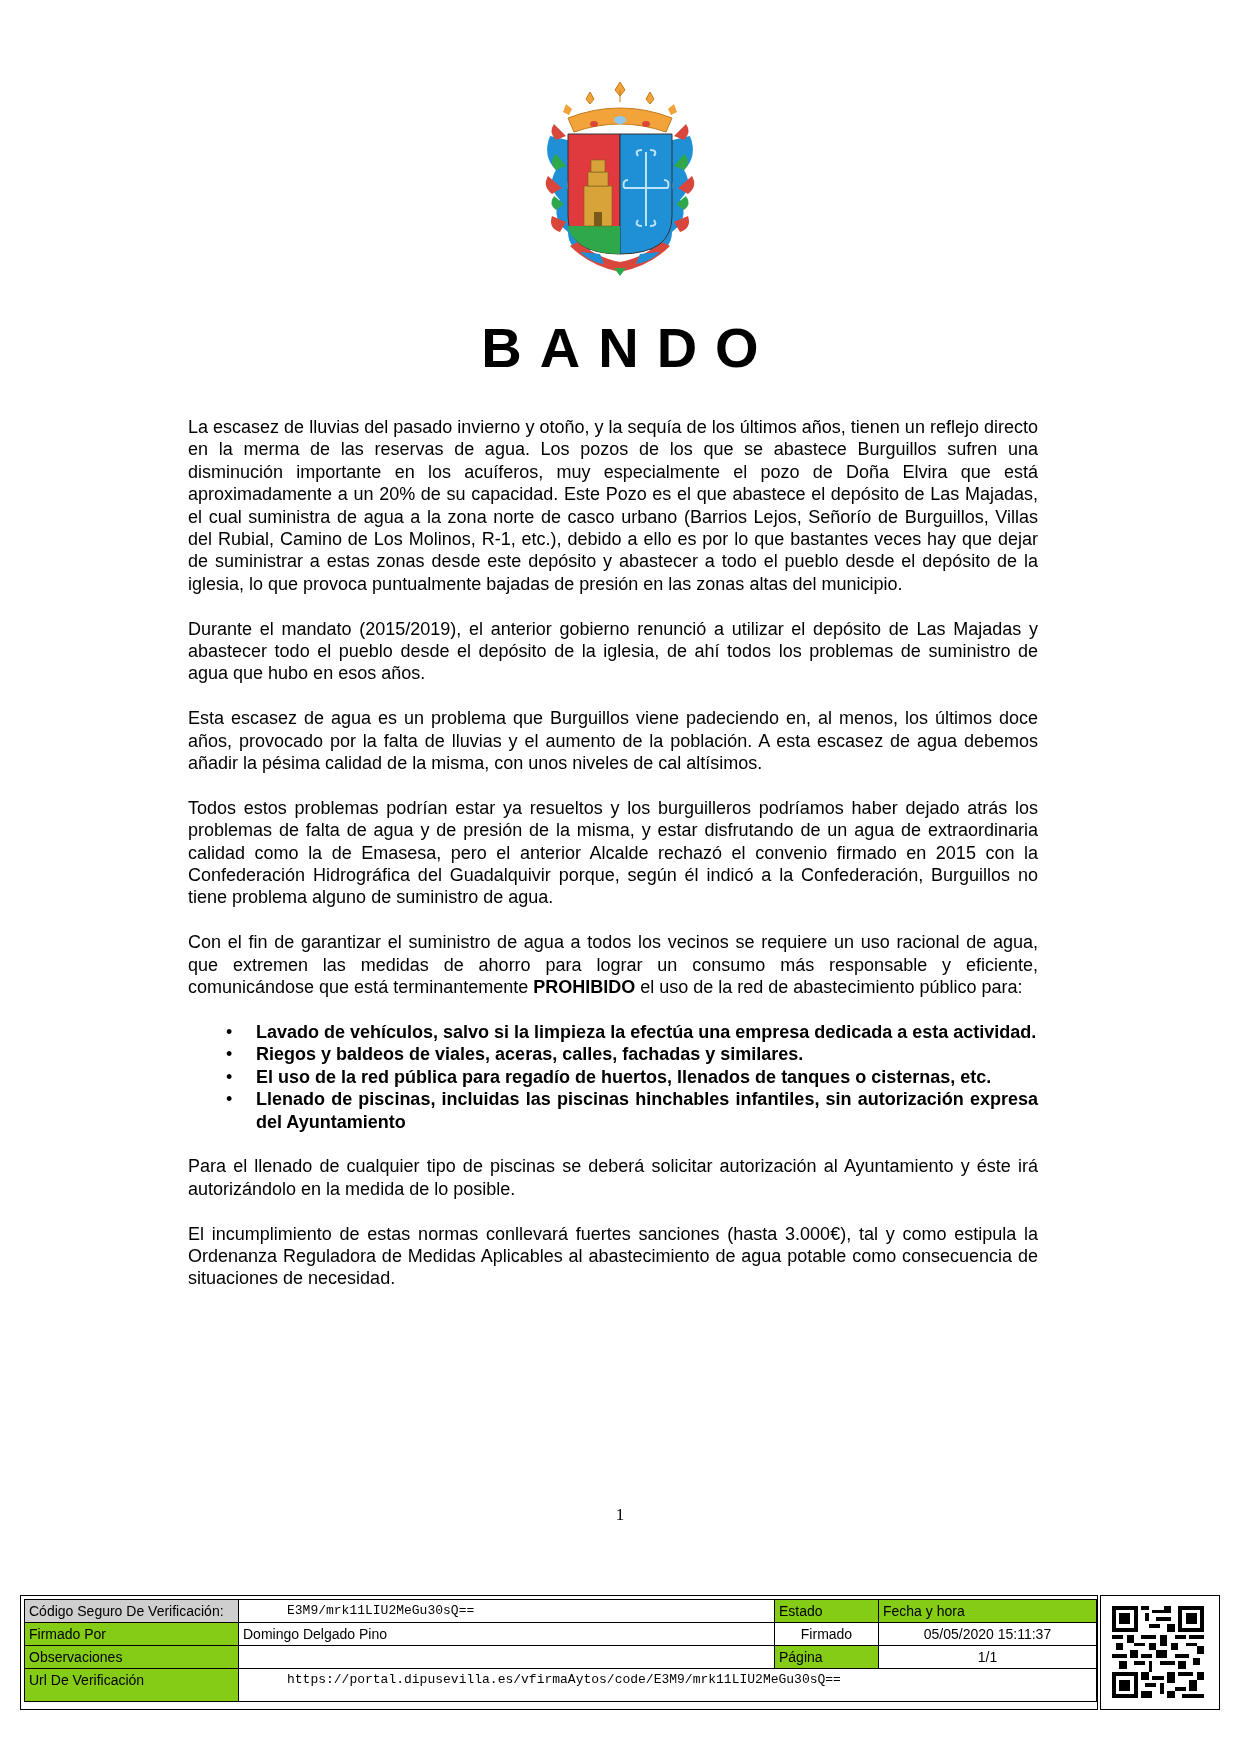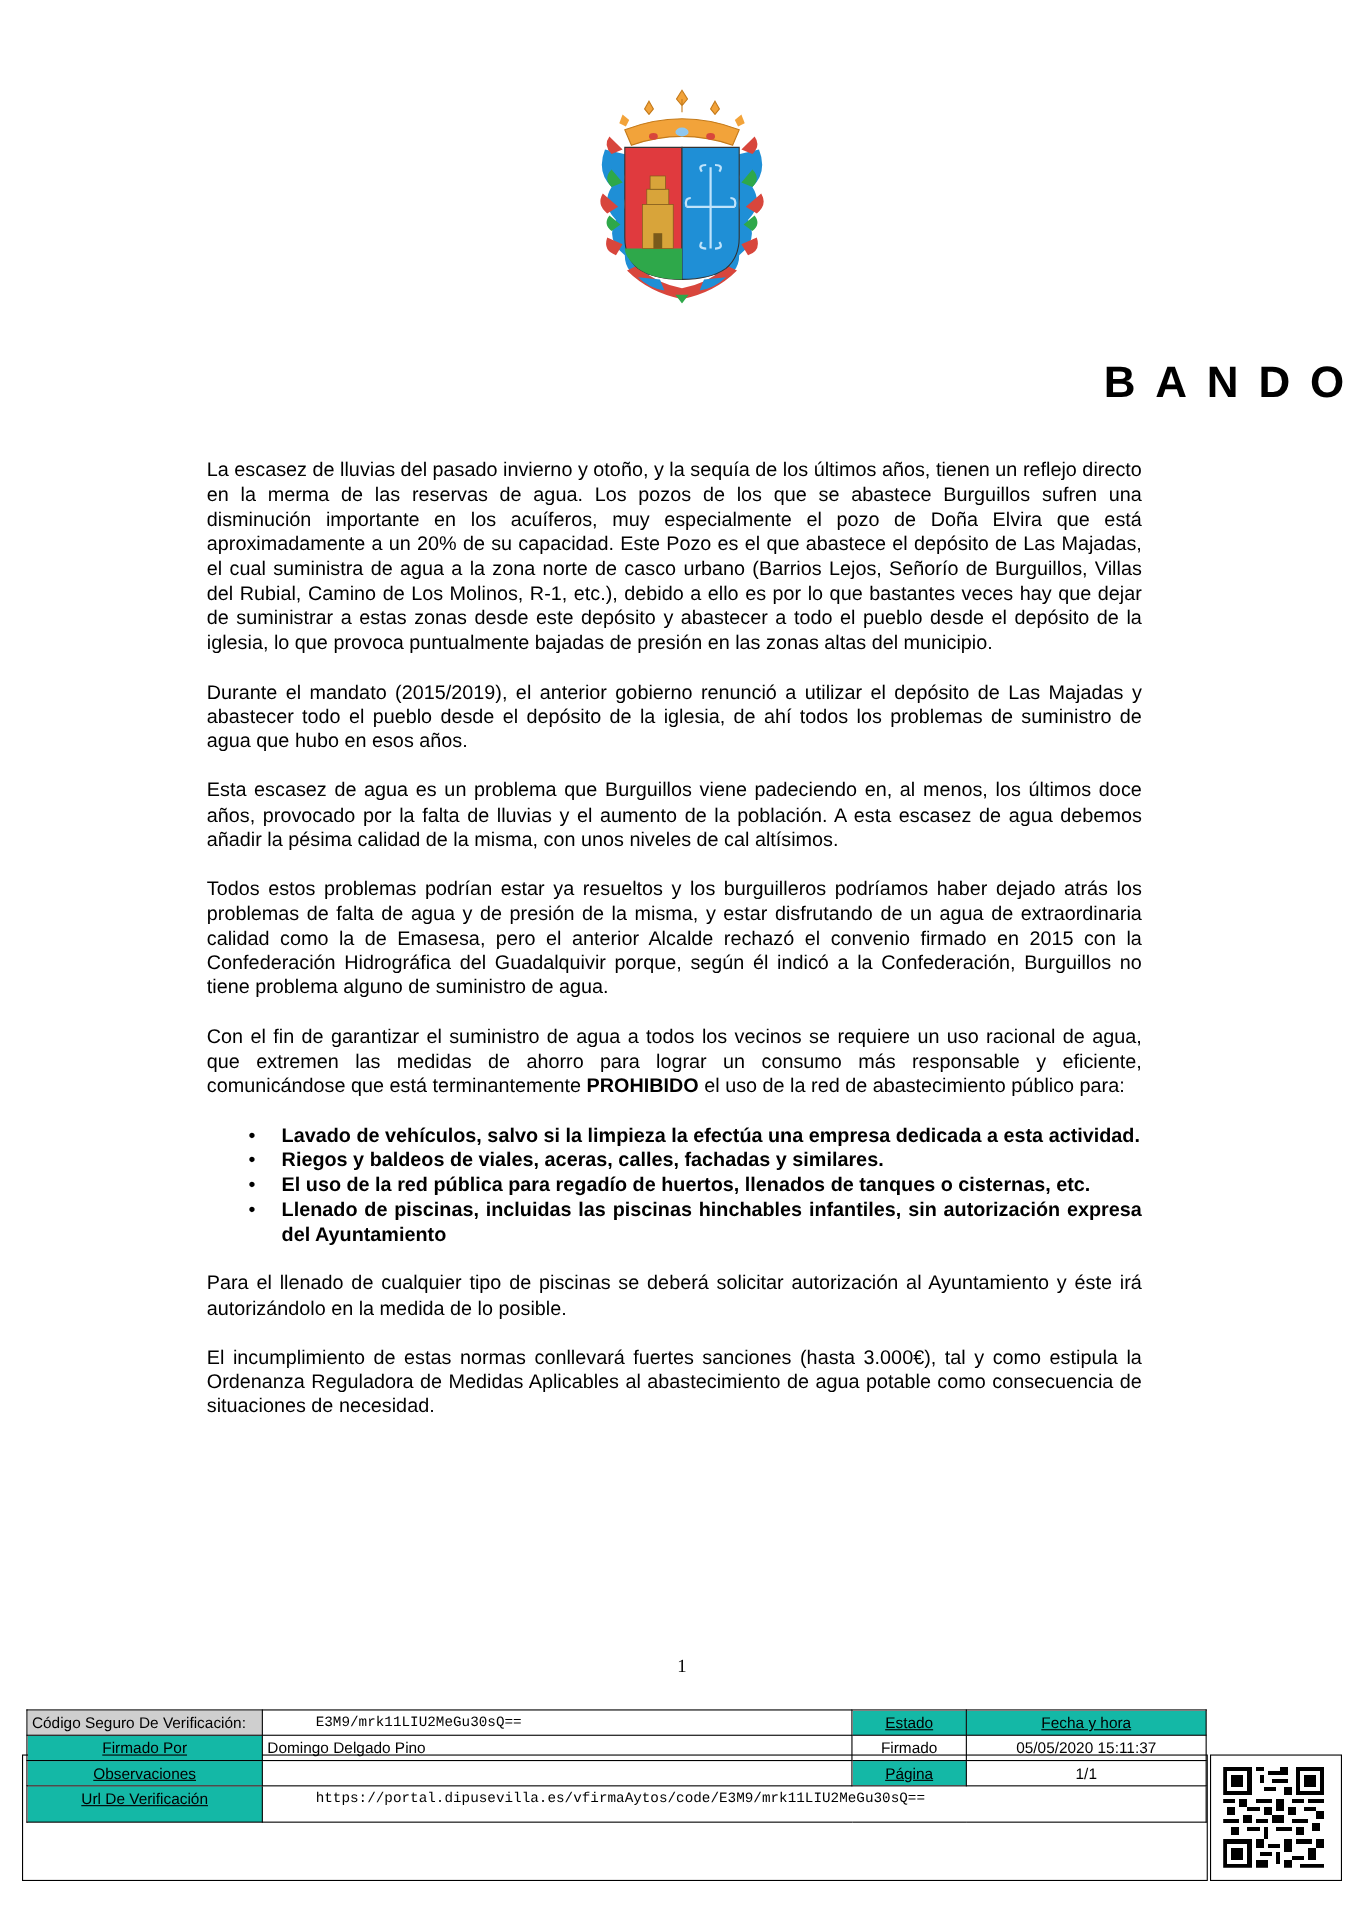--- a/index.html
+++ b/index.html
@@ -1,29 +1,29 @@
 <!DOCTYPE html>
 <html><head>
 <meta charset="utf-8">
 <style>
   html, body { margin: 0; padding: 0; background: #ffffff; }
   body { width: 1240px; height: 1755px; position: relative; overflow: hidden; font-family: "Liberation Sans", sans-serif; color: #000; }
   .page { position: absolute; inset: 0; }
   .crest { position: absolute; left: 540px; top: 76px; width: 160px; height: 200px; }
-  .title { position: absolute; left: 0; width: 1240px; top: 322px; text-align: right; font-size: 40px; font-weight: bold; letter-spacing: 18px; padding-left: 18px; box-sizing: border-box; line-height: 52px; }
+  .title { position: absolute; left: 0; width: 1240px; top: 322px; text-align: center; font-size: 56px; font-weight: bold; letter-spacing: 18px; padding-left: 18px; box-sizing: border-box; line-height: 52px; }
   .body-text { position: absolute; left: 188px; width: 850px; top: 416px; font-size: 18px; line-height: 22.4px; }
   .body-text p { margin: 0 0 22.4px 0; text-align: justify; }
   .body-text ul { margin: 0 0 22.4px 0; padding: 0; list-style: none; }
   .body-text li { position: relative; padding-left: 68px; font-weight: bold; text-align: justify; }
   .body-text li .bullet { position: absolute; left: 38px; top: 0; font-weight: normal; }
   .page-number { position: absolute; left: 0; width: 1240px; top: 1505px; text-align: center; font-family: "Liberation Serif", serif; font-size: 17px; }
   .footer-box { position: absolute; left: 20px; top: 1595px; width: 1078px; height: 115px; border: 1px solid #000; box-sizing: border-box; }
-  .footer-table { position: absolute; left: 24px; top: 1554px; width: 1072px; border-collapse: collapse; font-size: 14px; table-layout: fixed; }
+  .footer-table { position: absolute; left: 24px; top: 1599px; width: 1072px; border-collapse: collapse; font-size: 14px; table-layout: fixed; }
   .footer-table td { border: 1px solid #000; padding: 0 4px; height: 22px; line-height: 22px; white-space: nowrap; overflow: hidden; }
-  .footer-table td.lbl { background: #14b8a6; text-align: center; text-decoration: underline; }
+  .footer-table td.lbl { background: #84cc16; text-align: left; }
   .footer-table td.lbl-left { background: #cfcfcf; text-align: left; }
   .footer-table td.mono { font-family: Liberation Mono, monospace; font-size: 13px; text-align: left; padding-left: 48px; }
   .footer-table td.center { text-align: center; margin-left: 22px; }
   .footer-table tr.url-row td { height: 32px; vertical-align: top; }
   .qr-box { position: absolute; left: 1100px; top: 1595px; width: 120px; height: 115px; border: 1px solid #000; box-sizing: border-box; background: #fff; }
   .qr { position: absolute; left: 11px; top: 10px; width: 92px; height: 92px; }
 </style>
 </head>
 <body>
 

